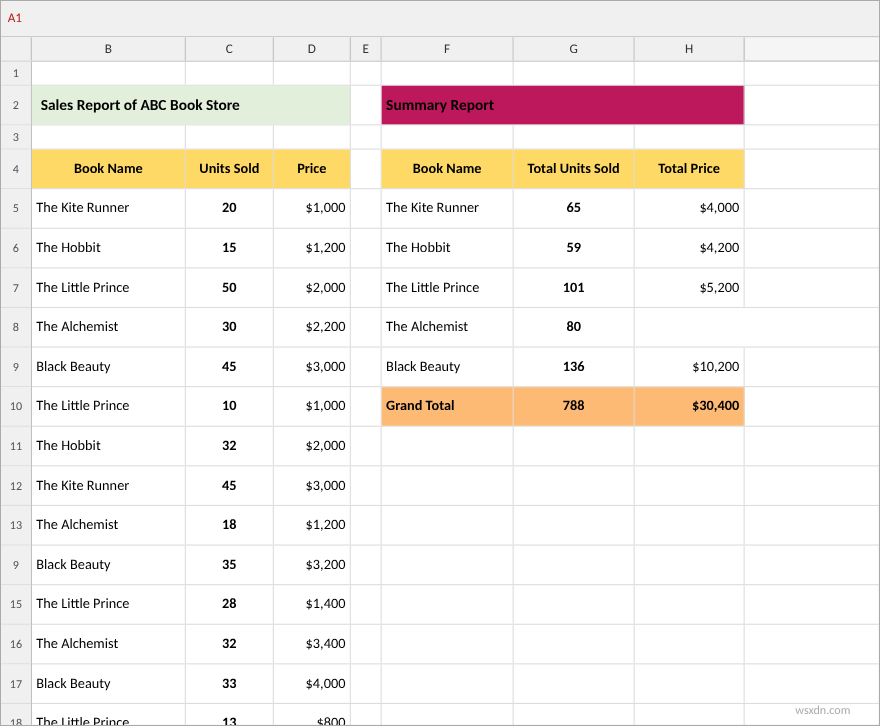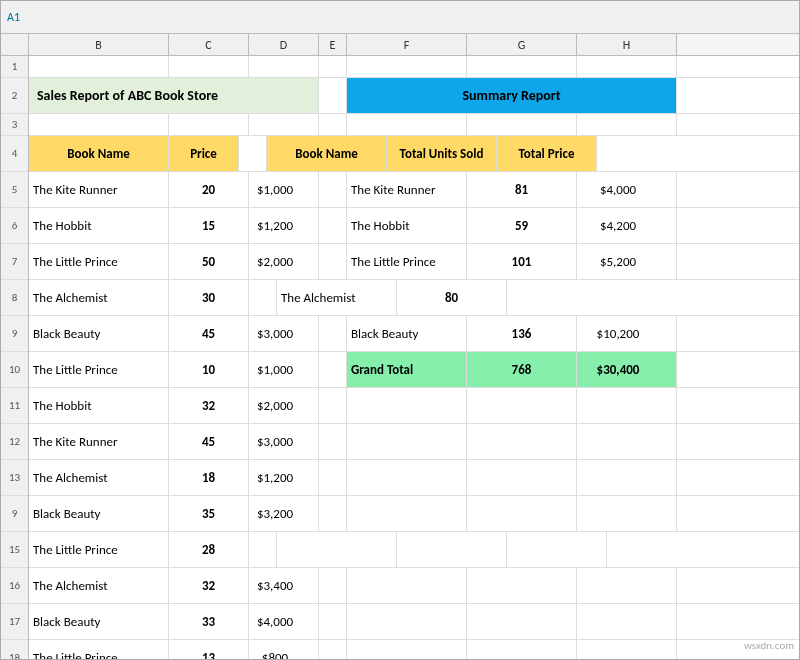--- a/index.html
+++ b/index.html
@@ -22,21 +22,21 @@
 
     
     .top-bar {
       background: #f0f0f0;
       border-bottom: 1px solid #bbb;
       height: 22px;
       display: flex;
       align-items: center;
       padding: 16px 6px;
       font-size: 12px;
-      color: #0369a1;
+      color: #b91c1c;
     }
 
     
     .col-headers {
       display: flex;
       background: #f5f5f5;
       border-bottom: 1px solid #bbb;
       height: 22px;
     }
     .col-headers .corner {
@@ -121,56 +121,56 @@
     .title-cell {
       background: #e2efda;
       font-weight: bold;
       font-size: 14px;
       justify-content: flex-start;
       padding-left: 8px;
       width: 290px; 
       min-width: 290px;
     }
     .summary-title-cell {
-      background: #0ea5e9;
+      background: #be185d;
       font-weight: bold;
       font-size: 14px;
-      justify-content: center;
+      justify-content: flex-start;
       width: 330px;
       min-width: 330px;
     }
 
     
     .header-cell {
       background: #ffd966;
       font-weight: bold;
       justify-content: center;
       text-align: center;
     }
     .summary-header-cell {
       background: #ffd966;
       font-weight: bold;
       justify-content: center;
       text-align: center;
     }
 
     
     .center { justify-content: center; font-weight: bold; }
-    .right { justify-content: center; padding-right: 21px; }
+    .right { justify-content: flex-end; padding-right: 4px; }
 
     
     .grand-total-cell {
-      background: #86efac;
+      background: #fdba74;
       font-weight: bold;
     }
 
     .wsxdn-watermark {
       position: absolute;
       bottom: 8px;
-      right: 6px;
+      right: 27px;
       font-size: 11px;
       color: #aaa;
     }
   </style>
 </head>
 <body>
 
 <div class="spreadsheet">
 
   <div class="top-bar">
@@ -241,20 +241,23 @@
         <div class="cell col-e"></div>
         <div class="cell col-f"></div>
         <div class="cell col-g"></div>
         <div class="cell col-h"></div>
       </div>
 
       <div class="grid-row row-h-36">
         <div class="cell col-b header-cell">
           <span>Book Name</span>
         </div>
+        <div class="cell col-c header-cell">
+          <span>Units Sold</span>
+        </div>
         <div class="cell col-d header-cell">
           <span>Price</span>
         </div>
         <div class="cell col-e"></div>
         <div class="cell col-f summary-header-cell">
           <span>Book Name</span>
         </div>
         <div class="cell col-g summary-header-cell">
           <span>Total Units Sold</span>
         </div>
@@ -271,21 +274,21 @@
             <span>20</span>
           </div>
         <div class="cell col-d right">
             <span>$1,000</span>
           </div>
         <div class="cell col-e"></div>
         <div class="cell col-f">
             <span>The Kite Runner</span>
           </div>
         <div class="cell col-g center">
-            <span>81</span>
+            <span>65</span>
           </div>
         <div class="cell col-h right">
             <span>$4,000</span>
           </div>
       </div>
 
       <div class="grid-row row-h-36">
         <div class="cell col-b">
             <span>The Hobbit</span>
           </div>
@@ -329,20 +332,23 @@
           </div>
       </div>
 
       <div class="grid-row row-h-36">
         <div class="cell col-b">
             <span>The Alchemist</span>
           </div>
         <div class="cell col-c center">
             <span>30</span>
           </div>
+        <div class="cell col-d right">
+            <span>$2,200</span>
+          </div>
         <div class="cell col-e"></div>
         <div class="cell col-f">
             <span>The Alchemist</span>
           </div>
         <div class="cell col-g center">
             <span>80</span>
           </div>
       </div>
 
       <div class="grid-row row-h-36">
@@ -375,21 +381,21 @@
             <span>10</span>
           </div>
         <div class="cell col-d right">
             <span>$1,000</span>
           </div>
         <div class="cell col-e"></div>
         <div class="cell col-f grand-total-cell">
           <strong>Grand Total</strong>
         </div>
         <div class="cell col-g center grand-total-cell">
-          <strong>768</strong>
+          <strong>788</strong>
         </div>
         <div class="cell col-h right grand-total-cell">
           <strong>$30,400</strong>
         </div>
       </div>
 
       <div class="grid-row row-h-36">
         <div class="cell col-b">
             <span>The Hobbit</span>
           </div>
@@ -452,20 +458,23 @@
         <div class="cell col-g"></div>
         <div class="cell col-h"></div>
       </div>
 
       <div class="grid-row row-h-36">
         <div class="cell col-b">
             <span>The Little Prince</span>
           </div>
         <div class="cell col-c center">
             <span>28</span>
+          </div>
+        <div class="cell col-d right">
+            <span>$1,400</span>
           </div>
         <div class="cell col-e"></div>
         <div class="cell col-f"></div>
         <div class="cell col-g"></div>
         <div class="cell col-h"></div>
       </div>
 
       <div class="grid-row row-h-36">
         <div class="cell col-b">
             <span>The Alchemist</span>

